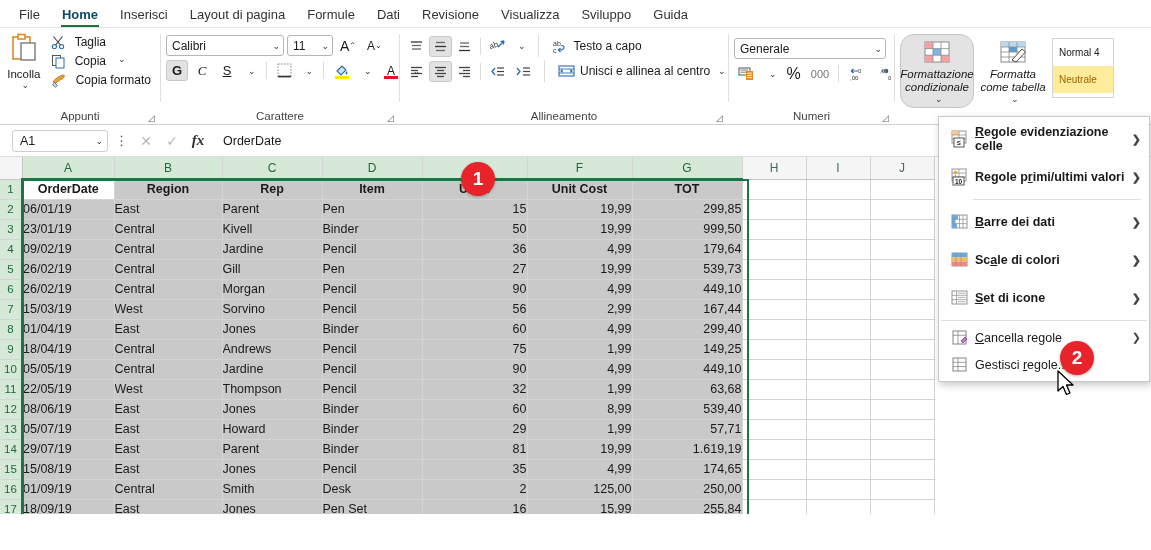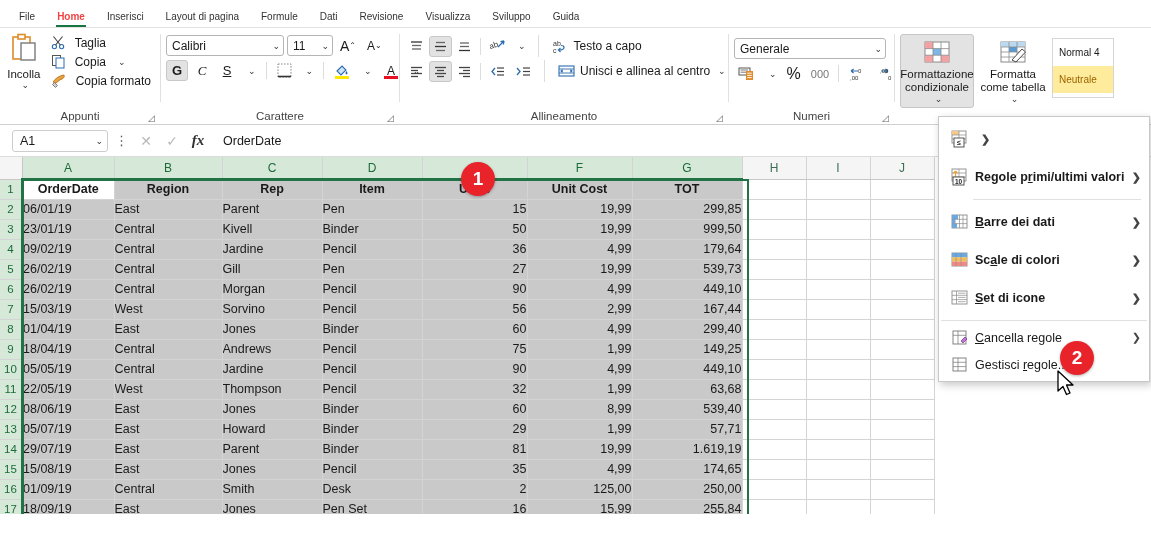--- a/index.html
+++ b/index.html
@@ -17,25 +17,25 @@
   
   .tabbar {
     height: 28px;
     display: flex; align-items: flex-end;
     padding-left: 8px;
     background: #ffffff;
     border-bottom: 1px solid #e3e3e3;
   }
   .tab {
     padding: 3px 11px 5px 11px;
-    font-size: 10px; color: #333333;
+    font-size: 13px; color: #333333;
     cursor: pointer; white-space: nowrap;
     position: relative;
   }
-  .tab.active { color: #ef4444; font-weight: bold; }
+  .tab.active { color: #0c4a6e; font-weight: bold; }
   .tab.active::after {
     content: ""; position: absolute;
     left: 10px; right: 10px; bottom: 0px; height: 2.5px;
     background: #17763f;
   }
 
   
   .ribbon {
     height: 97px; display: flex; align-items: stretch;
     background: #ffffff; border-bottom: 1px solid #d0d0d0;
@@ -55,21 +55,21 @@
     line-height: 10px;
   }
 
   
   .paste-btn {
     width: 46px; display: flex; flex-direction: column;
     align-items: center; padding-top: 2px; cursor: pointer;
   }
   .paste-lbl { font-size: 11.5px; margin-top: 1px; }
   .clip-items { display: flex; flex-direction: column; gap: 2px; padding: 3px 0 0 4px; }
-  .clip-item { display: flex; align-items: center; gap: 9px;
+  .clip-item { display: flex; gap: 9px;
                font-size: 12px; padding: 1px 4px; cursor: pointer; white-space: nowrap; }
 
   
   .font-row { display: flex; align-items: center; gap: 3px; margin-bottom: 4px; }
   .combo {
     display: flex; align-items: center; justify-content: space-between;
     border: 1px solid #b5b5b5; background: #fff;
     height: 21px; border-radius: 3px; padding: 0 3px 0 5px;
     font-size: 12px; cursor: pointer;
   }
@@ -89,22 +89,22 @@
   .al-txt { display: flex; align-items: center; gap: 5px; font-size: 12px;
             padding: 2px 5px; cursor: pointer; white-space: nowrap; border-radius: 3px; }
 
   
   .num-row2 { display: flex; align-items: center; gap: 2px; margin-top: 4px; }
 
   
   .bigbtn {
     width: 74px; height: 74px; display: flex; flex-direction: column;
     align-items: center; justify-content: flex-start; gap: 2px;
-    padding-top: 5px; border: 1px solid transparent; border-radius: 3px;
-    cursor: pointer; font-size: 11.5px; text-align: center; line-height: 1.15;
+    padding-top: 5px; border: 1px solid transparent; border-radius: 14px;
+    cursor: pointer; font-size: 11.5px; text-align: center; line-height: 1.15; font-style: italic;
   }
   .bigbtn.pressed { background: #e3e3e3; border-color: #c6c6c6; }
 
   .stylebox {
     border: 1px solid #d6d6d6; background: #fff;
     width: 62px; height: 60px; margin-top: 4px; overflow: hidden;
   }
   .stylecell {
     height: 27px; line-height: 27px; font-size: 10px;
     padding-left: 6px; white-space: nowrap; cursor: pointer;
@@ -799,20 +799,21 @@
           <svg width="20" height="18" viewBox="0 0 20 18">
             <rect x="2" y="1" width="14" height="12" fill="#fff" stroke="#8a8a8a" stroke-width="0.9"></rect>
             <rect x="2" y="1" width="7" height="4" fill="#f6c98a"></rect>
             <line x1="9" y1="1" x2="9" y2="13" stroke="#8a8a8a" stroke-width="0.7"></line>
             <line x1="2" y1="5" x2="16" y2="5" stroke="#8a8a8a" stroke-width="0.7"></line>
             <line x1="2" y1="9" x2="16" y2="9" stroke="#8a8a8a" stroke-width="0.7"></line>
             <rect x="4" y="8" width="10" height="9" fill="#fff" stroke="#444" stroke-width="0.9"></rect>
             <text x="9" y="15" font-size="7" text-anchor="middle" fill="#222" font-family="Liberation Sans">≤</text>
           </svg>
         </span>
+        <span class="mlbl"><span></span><u>R</u><span>egole evidenziazione celle</span></span>
         <span class="marrow">❯</span>
       </div>
       <div class="mitem">
         <span class="mico">
           <svg width="20" height="18" viewBox="0 0 20 18">
             <rect x="2" y="1" width="14" height="12" fill="#fff" stroke="#8a8a8a" stroke-width="0.9"></rect>
             <line x1="9" y1="1" x2="9" y2="13" stroke="#8a8a8a" stroke-width="0.7"></line>
             <line x1="2" y1="5" x2="16" y2="5" stroke="#8a8a8a" stroke-width="0.7"></line>
             <line x1="2" y1="9" x2="16" y2="9" stroke="#8a8a8a" stroke-width="0.7"></line>
             <path d="M5.5 10 L5.5 3 M5.5 3 L3.4 5.4 M5.5 3 L7.6 5.4" stroke="#e8a33d" stroke-width="1.3" fill="none"></path>

